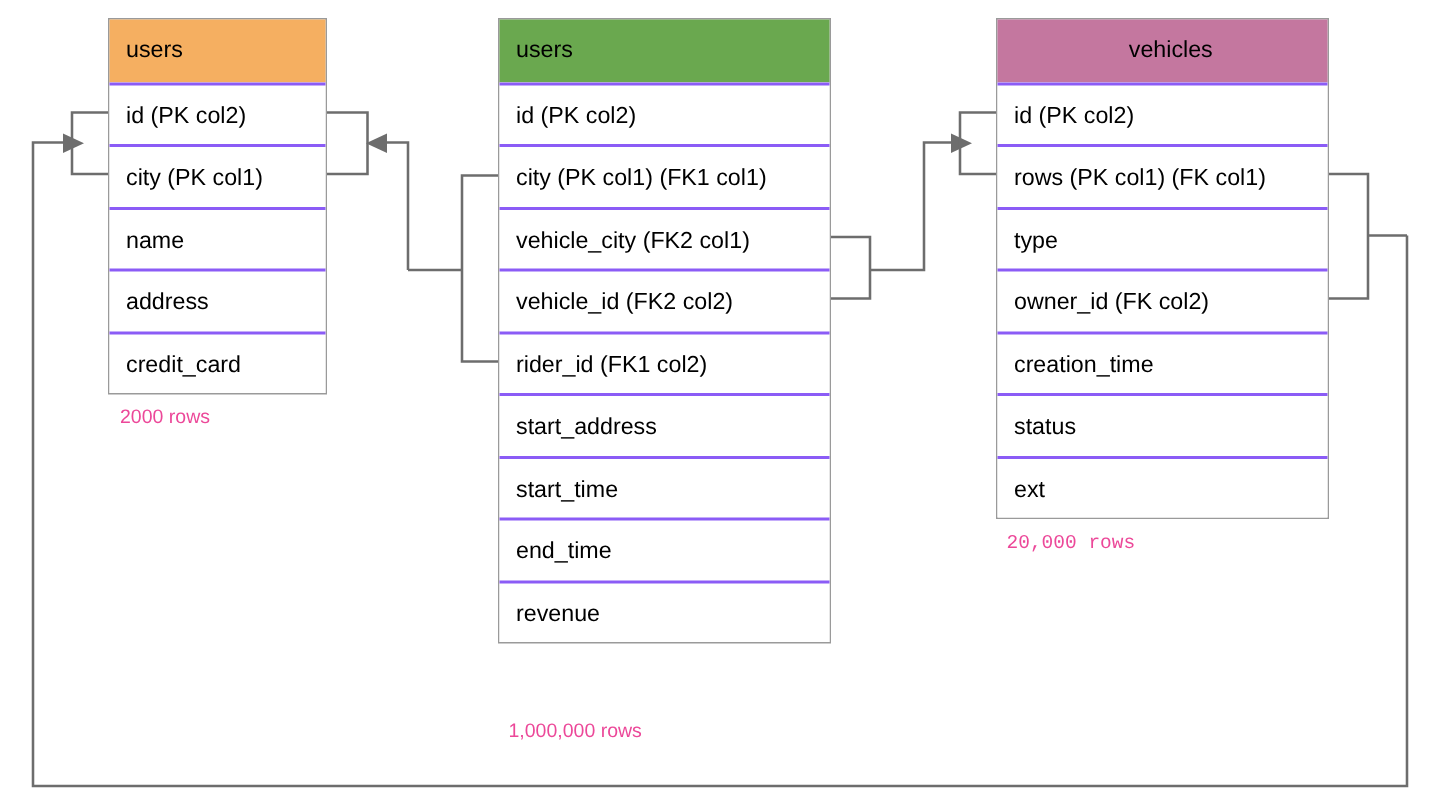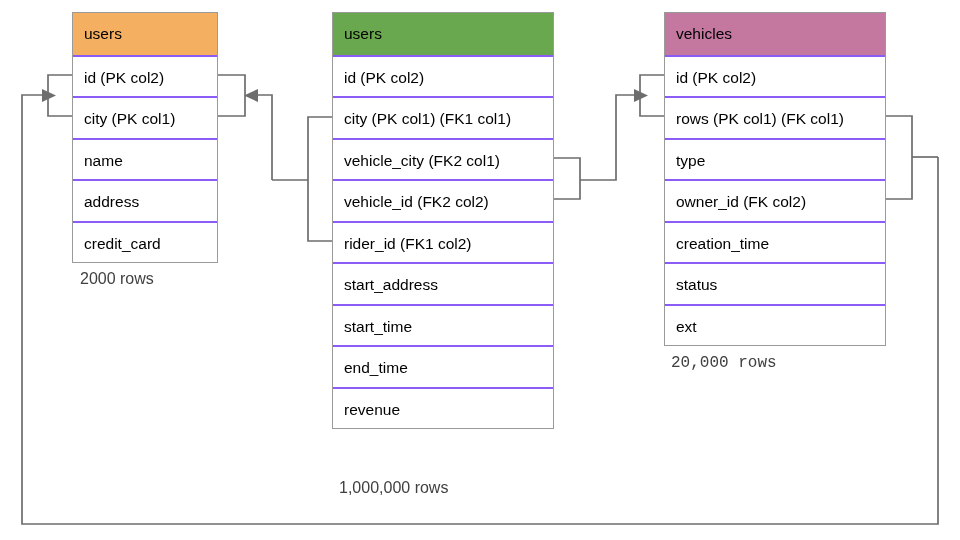--- a/index.html
+++ b/index.html
@@ -43,22 +43,22 @@
     box-sizing: border-box;
     height: 41.5px;
     line-height: 41.5px;
     padding-left: 11px;
     font-size: 15.5px;
     border-top: none;
     white-space: nowrap;
   }
   .row-count {
     position: absolute;
-    font-size: 16px;
-    color: #404040;
+    font-size: 13px;
+    color: #ec4899;
     white-space: nowrap;
     z-index: 3;
   }
   svg.edges {
     position: absolute;
     left: 0; top: 0;
     width: 960px;
     height: 540px;
     z-index: 1;
     pointer-events: none;
@@ -153,21 +153,21 @@
     <div class="er-row">
       <span>end_time</span>
     </div>
     <div class="er-row">
       <span>revenue</span>
     </div>
   </div>
   <div class="row-count" style="left:339px; top:479px;">1,000,000 rows</div>
 
   <div class="er-table" style="left:664px; top:12px; width:222px;">
-    <div class="er-header" style="background:#c4779f;">
+    <div class="er-header" style="background:#c4779f;text-align:center;">
       <span>vehicles</span>
     </div>
     <div class="er-row">
       <span>id (PK col2)</span>
     </div>
     <div class="er-row">
       <span>rows (PK col1) (FK col1)</span>
     </div>
     <div class="er-row">
       <span>type</span>

